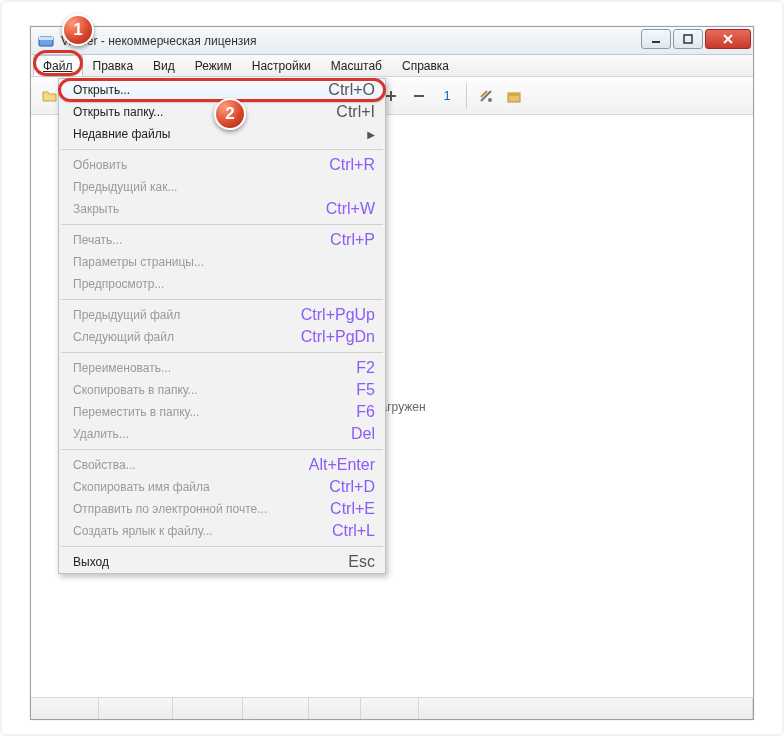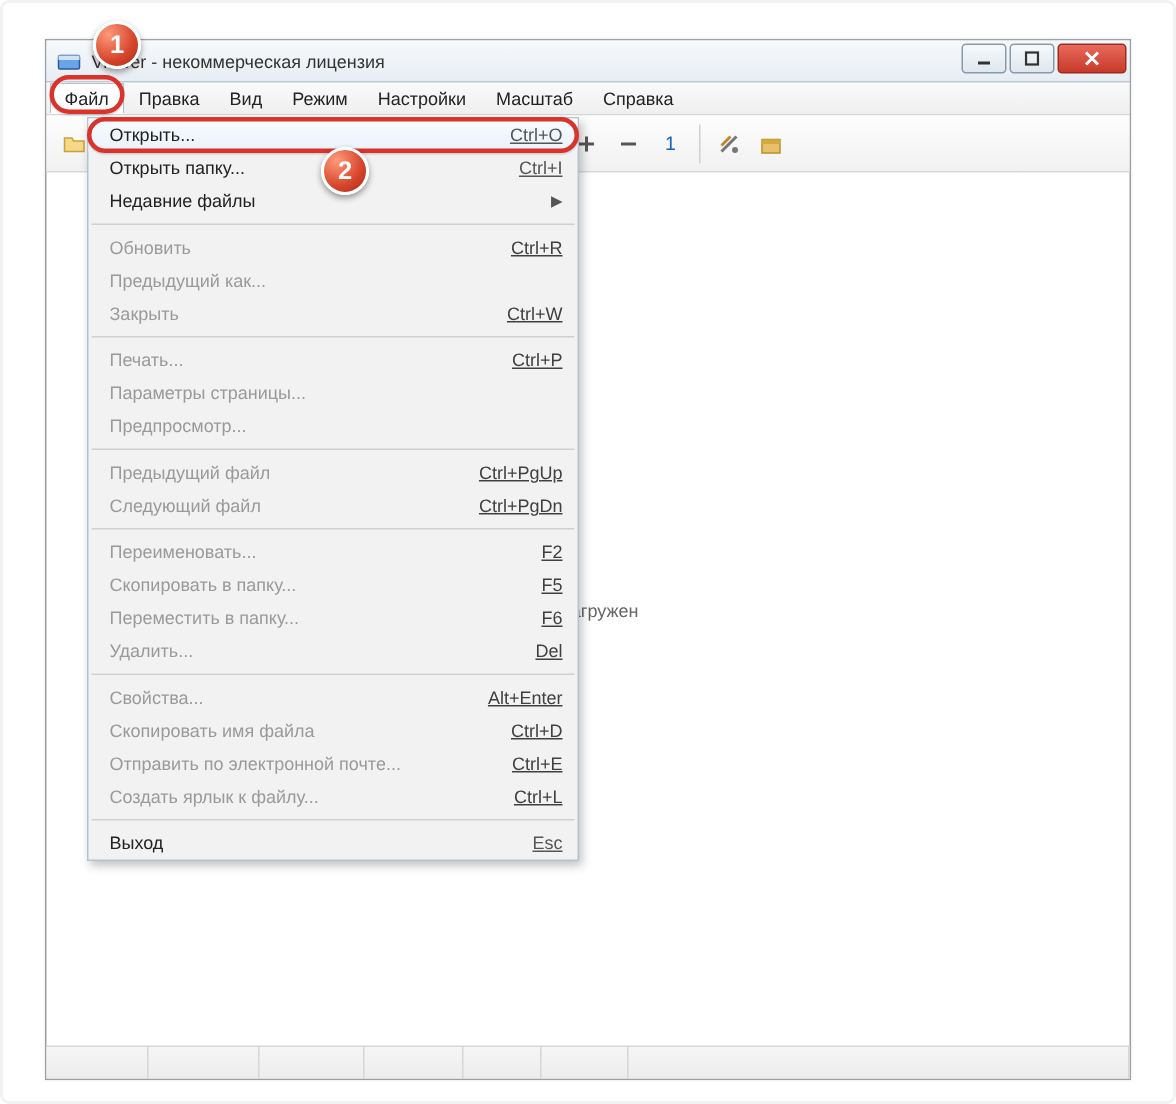--- a/index.html
+++ b/index.html
@@ -22,41 +22,41 @@
     width: 30px; height: 20px; display: flex; align-items: center; justify-content: center;
     border: 1px solid #8a9aa8; border-radius: 3px; font-size: 11px;
     background: linear-gradient(#f6f9fc,#dfe7ee); color:#333;
   }
   .win-btn.close { background: linear-gradient(#e86a5c,#c83a2b); border-color:#9c2d21; color:#fff; width:46px; }
   .menubar {
     height: 22px; background: linear-gradient(#fafafa,#efefef); border-bottom: 1px solid #d6d6d6;
     display: flex; align-items: stretch; padding: 0 2px; font-size: 12px; color:#222;
   }
   .menu-item { padding: 3px 9px; display:flex; align-items:center; cursor:default; border:1px solid transparent; }
-  .menu-item.active { background:#fff; border:1px solid #b8c2cc; border-bottom:1px solid #fff; position:relative; z-index:30; border-radius:2px 2px 0 0; }
+  .menu-item.active { background:#fff; border:1px solid #b8c2cc; border-bottom:1px solid #fff; position:relative; z-index:30; border-radius:2px 2px 0 0;text-decoration:underline; }
   .toolbar {
     height: 38px; background: linear-gradient(#fdfdfd,#f1f1f1); border-bottom: 1px solid #d9d9d9;
     display: flex; align-items: center; padding: 0 6px; gap: 2px;
   }
   .tb-sep { width:1px; height:26px; background:#cfcfcf; margin:0 4px; }
   .tb-btn { width:26px; height:26px; display:flex; align-items:center; justify-content:center; border-radius:3px; }
   .content { position:absolute; left:1px; right:1px; top:90px; bottom:22px; background:#fff; }
   .status-text { position:absolute; left:50%; top:50%; transform:translate(-50%,-50%); font-size:12px; color:#666; white-space:nowrap; }
   .statusbar { position:absolute; left:0; right:0; bottom:0; height:22px; background:linear-gradient(#f6f6f6,#ececec); border-top:1px solid #d6d6d6; display:flex; }
   .statusbar .cell { border-right:1px solid #d6d6d6; height:100%; }
   .dropdown {
     position:absolute; left:58px; top:78px; width:328px;
     background:#f2f2f2; border:1px solid #b8c2cc; box-shadow:2px 3px 6px rgba(0,0,0,0.25);
     font-size:12px; color:#222; z-index:20;
   }
   .dd-row { display:flex; align-items:center; height:22px; padding:0 10px 0 14px; position:relative; }
   .dd-row.disabled { color:#9a9a9a; }
   .dd-row .label { flex:1; white-space:nowrap; }
-  .dd-row .shortcut { color:#555; font-size:12px;text-decoration:underline; }
-  .dd-row.disabled .shortcut { color:#404040; }
+  .dd-row .shortcut { color:#555; font-size:16px; }
+  .dd-row.disabled .shortcut { color:#8b5cf6; }
   .dd-row.highlight { background:linear-gradient(#f8fbff,#eaf2fb);justify-content:space-between; }
   .dd-row .submenu-arrow { position:absolute; right:10px; font-size:10px; color:#555; }
   .dd-sep { height:1px; background:#d0d0d0; margin:4px 2px; }
   .annot-ring {
     position:absolute; border:3px solid #d9332b; border-radius:16px;
     box-shadow: 0 1px 1px rgba(0,0,0,0.15), inset 0 1px 1px rgba(255,255,255,0.4);
     z-index:40; pointer-events:none;
   }
   .annot-badge {
     position:absolute; width:32px; height:32px; border-radius:50%;

